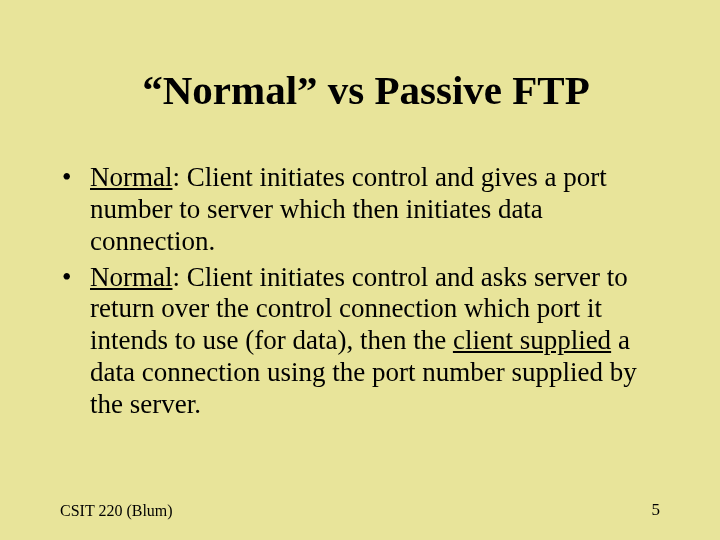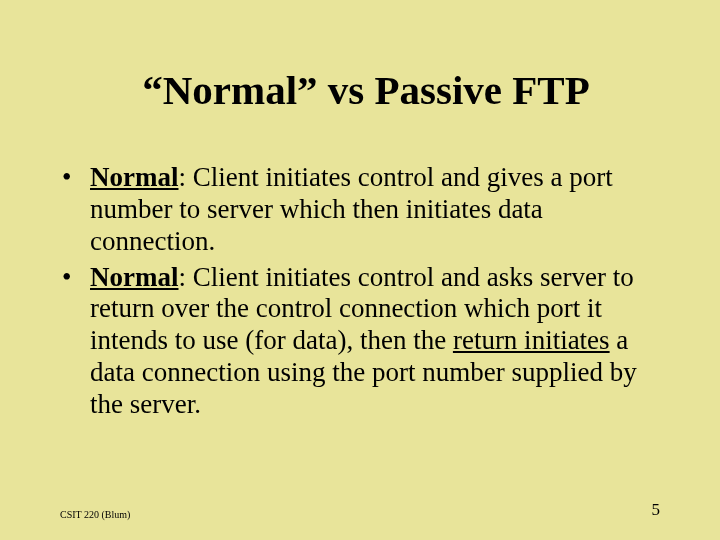--- a/index.html
+++ b/index.html
@@ -45,26 +45,26 @@
     width: 30px;
     flex: 0 0 30px;
     text-align: left;
     padding-left: 2px;
     box-sizing: border-box;
   }
   .bullet-text {
     flex: 1;
   }
   .underline { text-decoration: underline; }
-  .bold { font-weight: bold; }
+  .bold { font-weight: normal; }
   .footer-left {
     position: absolute;
     left: 60px;
     bottom: 20px;
-    font-size: 10px;
+    font-size: 16px;
   }
   .footer-right {
     position: absolute;
     right: 60px;
     bottom: 20px;
     font-size: 17px;
   }
 </style>
 </head>
 <body>
@@ -78,21 +78,21 @@
     <div class="bullet-row">
       <div class="bullet-mark">•</div>
       <div class="bullet-text">
         <span class="bold underline">Normal</span><span>: </span><span>Client initiates control and gives a port number to server which then initiates data connection.</span>
       </div>
     </div>
 
     <div class="bullet-row">
       <div class="bullet-mark">•</div>
       <div class="bullet-text">
-        <span class="bold underline">Normal</span><span>: </span><span>Client initiates control and asks server to return over the control connection which port it intends to use (for data), then the </span><span class="underline">return initiates</span><span> a data connection using the port number supplied by the server.</span>
+        <span class="bold underline">Normal</span><span>: </span><span>Client initiates control and asks server to return over the control connection which port it intends to use (for data), then the </span><span class="underline">client supplied</span><span> a data connection using the port number supplied by the server.</span>
       </div>
     </div>
 
   </div>
 
   <div class="footer-left">CSIT 220 (Blum)</div>
   <div class="footer-right">5</div>
 
 </div>
 

